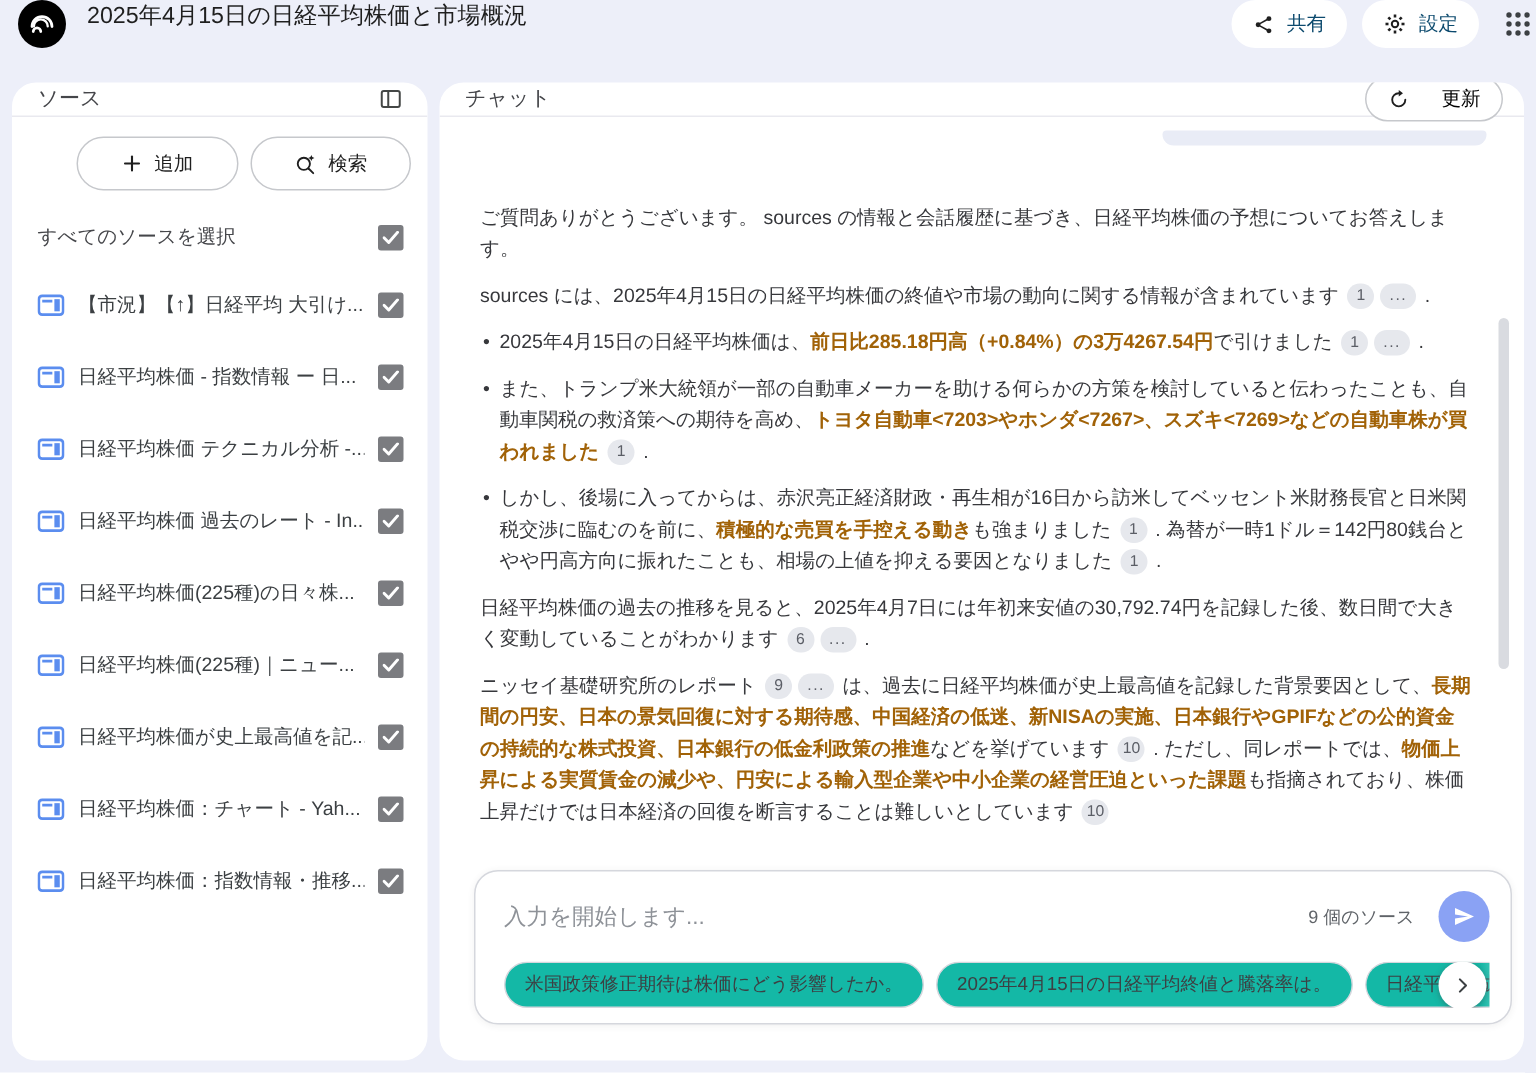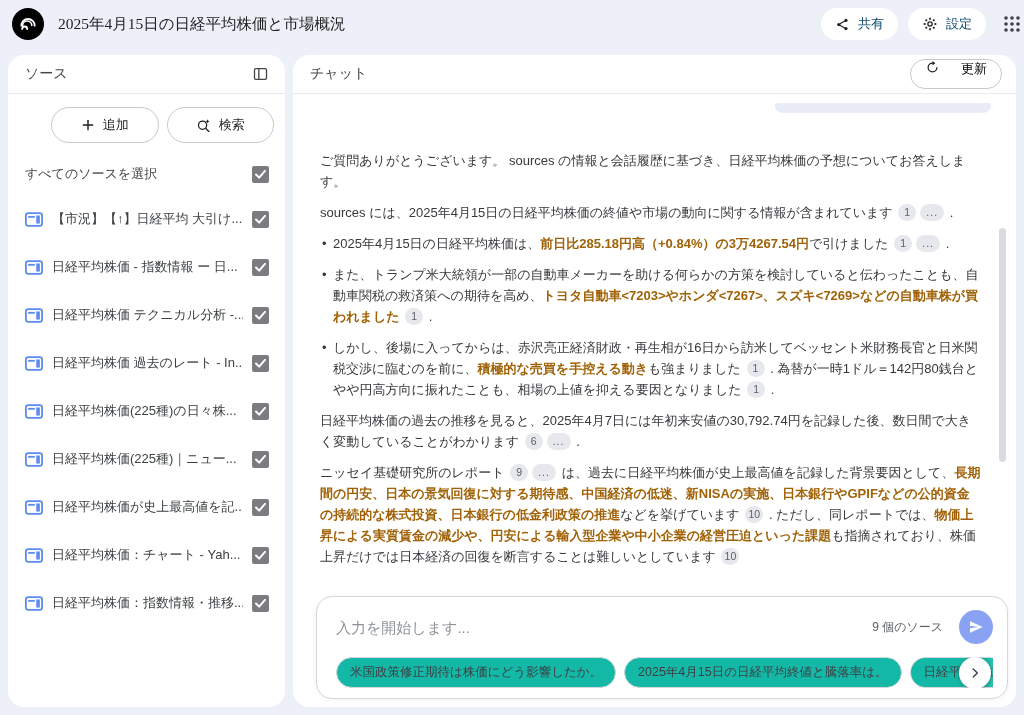--- a/index.html
+++ b/index.html
@@ -1,33 +1,33 @@
 <!DOCTYPE html>
 <html><head>
 <meta charset="utf-8">
 <style>
   * { margin:0; padding:0; box-sizing:border-box; }
   html,body { width:1024px; height:715px; overflow:hidden; }
   body { background:#edeff9; font-family:"Liberation Sans","DejaVu Sans",sans-serif; color:#202124; }
 
   
-  .topbar { height:48px; display:flex; align-items:center; padding:0 10px 0 12px; position:relative; overflow:hidden;font-family:Liberation Serif, serif; }
+  .topbar { height:48px; display:flex; align-items:flex-start; padding:0 10px 0 12px; position:relative; overflow:hidden; }
   .logo { width:32px; height:32px; border-radius:50%; background:#000; display:flex; align-items:center; justify-content:center; flex:0 0 auto; cursor:pointer; }
   .nb-title { font-size:15.5px; color:#1f1f1f; margin-left:14px; flex:1 1 auto; white-space:nowrap; overflow:hidden; cursor:text; }
   .topbar-right { display:flex; align-items:center; gap:10px; flex:0 0 auto; }
   .pill-btn { display:inline-flex; align-items:center; gap:8px; background:#fff; border:none; border-radius:16px; height:32px; padding:0 14px; font-size:13px; color:#0c4a6e; cursor:pointer; font-family:inherit; }
   .apps-grid { width:18px; height:18px; position:relative; right:-7px; flex:0 0 auto; cursor:pointer; }
 
   
   .layout { display:flex; gap:8px; padding:7px 8px 8px 8px; height:667px; }
   .card { background:#fff; border-radius:16px; height:652px; position:relative; overflow:hidden; }
   .sources-card { width:277px; flex:0 0 auto; }
   .chat-card { flex:1 1 auto; }
 
-  .panel-head { height:39px; display:flex; align-items:center; justify-content:space-between; padding:0 14px 0 17px; border-bottom:1px solid #e9e9ef; }
+  .panel-head { height:23px; display:flex; align-items:center; justify-content:space-between; padding:0 14px 0 17px; border-bottom:1px solid #e9e9ef; }
   .panel-title { font-size:14px; color:#45464a; }
   .icon-btn { background:none; border:none; cursor:pointer; display:flex; align-items:center; justify-content:center; padding:2px; }
 
   
   .src-actions { display:flex; gap:8px; padding:13px 11px 4px 11px;margin-left:32px; }
   .src-actions .pill-outline { flex:1 1 0; display:flex; align-items:center; justify-content:center; gap:8px; height:36px; border:1px solid #c6c8cc; border-radius:18px; background:#fff; font-size:13px; color:#1f1f1f; cursor:pointer; font-family:inherit; }
   .select-all { display:flex; align-items:center; justify-content:space-between; padding:18px 16px 6px 17px; }
   .select-all-label { font-size:13px; color:#45464a; }
   .checkbox { width:17px; height:17px; border-radius:2px; background:#7b7c80; display:flex; align-items:center; justify-content:center; cursor:pointer; flex:0 0 auto; }
   .checkbox svg { display:block; }
@@ -300,21 +300,21 @@
               <polyline points="1,5 4.5,8.5 11,1" fill="none" stroke="#fff" stroke-width="2.2" stroke-linecap="round" stroke-linejoin="round"></polyline>
             </svg>
           </span>
         </div>
       </div>
   </aside>
 
   <section class="card chat-card">
     <div class="panel-head">
       <span class="panel-title">チャット</span>
-      <button class="pill-outline" style="flex:none;height:30px;padding:0 14px;border-radius:15px;display:inline-flex;gap:21px;border:1px solid #c6c8cc;background:#fff;font-size:13px;cursor:pointer;font-family:inherit;">
+      <button class="pill-outline" style="flex:none;height:30px;padding:0 14px;border-radius:15px;display:inline-flex;align-items:center;gap:21px;border:1px solid #c6c8cc;background:#fff;font-size:13px;cursor:pointer;font-family:inherit;">
         <svg width="15" height="15" viewBox="0 0 24 24">
           <path d="M12 5 a7 7 0 1 0 7 7" fill="none" stroke="#1f1f1f" stroke-width="2" stroke-linecap="round"></path>
           <path d="M12 1.5 L16.5 5 L12 8.5 Z" fill="#1f1f1f"></path>
         </svg>
         <span>更新</span>
       </button>
     </div>
 
     <div class="chat-body">
       <div class="user-bubble-remnant"></div>

